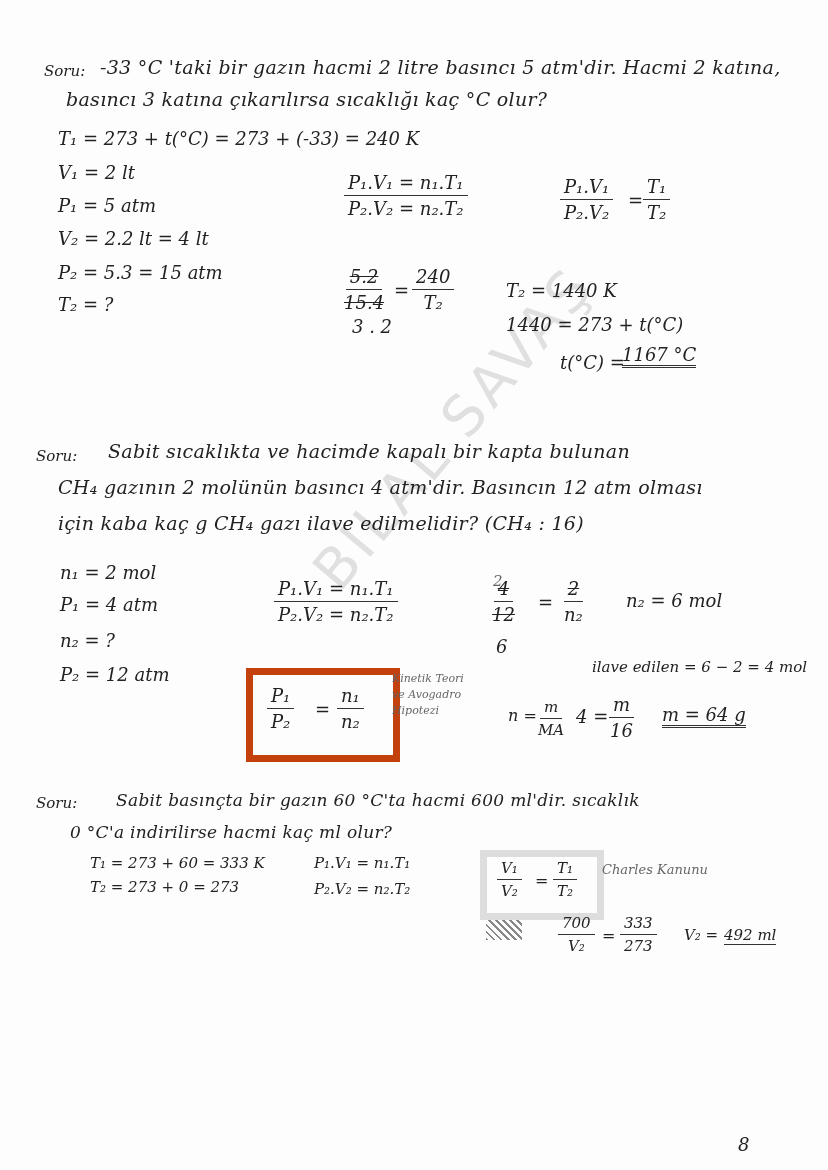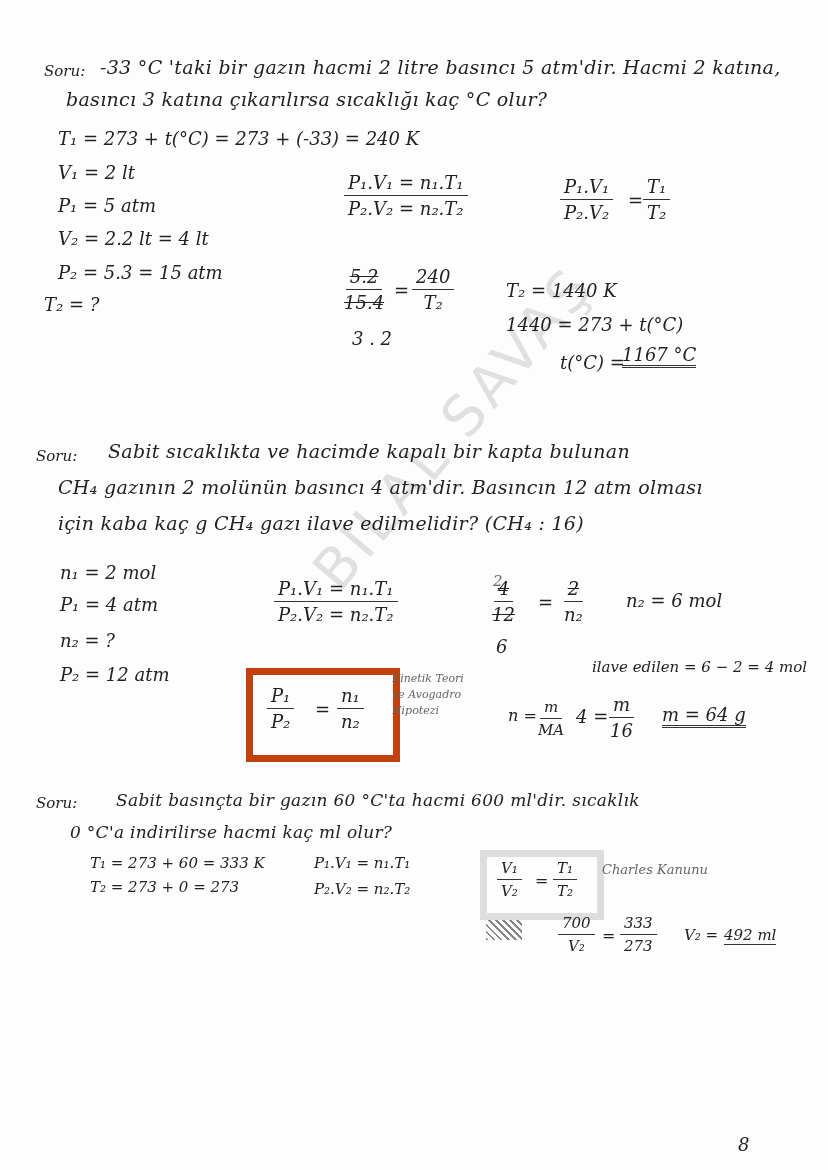--- a/index.html
+++ b/index.html
@@ -39,21 +39,21 @@
   <section>
     <span class="hw soru" style="left:44px;top:62px;">Soru:</span>
     <span class="hw q" style="left:100px;top:56px;">-33 °C 'taki bir gazın hacmi 2 litre basıncı 5 atm'dir. Hacmi 2 katına,</span>
     <span class="hw q" style="left:66px;top:88px;">basıncı 3 katına çıkarılırsa sıcaklığı kaç °C olur?</span>
 
     <span class="hw w" style="left:58px;top:128px;">T₁ = 273 + t(°C) = 273 + (-33) = 240 K</span>
     <span class="hw w" style="left:58px;top:162px;">V₁ = 2 lt</span>
     <span class="hw w" style="left:58px;top:195px;">P₁ = 5 atm</span>
     <span class="hw w" style="left:58px;top:228px;">V₂ = 2.2 lt = 4 lt</span>
     <span class="hw w" style="left:58px;top:262px;">P₂ = 5.3 = 15 atm</span>
-    <span class="hw w" style="left:44px;top:294px;">T₂ = ?</span>
+    <span class="hw w" style="left:58px;top:294px;">T₂ = ?</span>
 
     <div class="frac" style="left:344px;top:172px;">
       <span class="num">P₁.V₁ = n₁.T₁</span>
       <span class="den">P₂.V₂ = n₂.T₂</span>
     </div>
 
     <div>
       <div class="frac" style="left:560px;top:176px;">
         <span class="num">P₁.V₁</span>
         <span class="den">P₂.V₂</span>
@@ -63,21 +63,21 @@
         <span class="num">T₁</span>
         <span class="den">T₂</span>
       </div>
     </div>
 
     <div>
       <div class="frac" style="left:340px;top:266px;">
         <span class="num strike">5.2</span>
         <span class="den strike">15.4</span>
       </div>
-      <span class="hw w" style="left:352px;top:328px;text-align:center;">3 . 2</span>
+      <span class="hw w" style="left:352px;top:316px;text-align:center;">3 . 2</span>
       <span class="eq" style="left:394px;top:280px;">=</span>
       <div class="frac" style="left:412px;top:266px;">
         <span class="num">240</span>
         <span class="den">T₂</span>
       </div>
     </div>
 
     <span class="hw w" style="left:506px;top:280px;">T₂ = 1440 K</span>
     <span class="hw w" style="left:506px;top:314px;">1440 = 273 + t(°C)</span>
     <span class="hw w" style="left:560px;top:352px;">t(°C) =</span>

